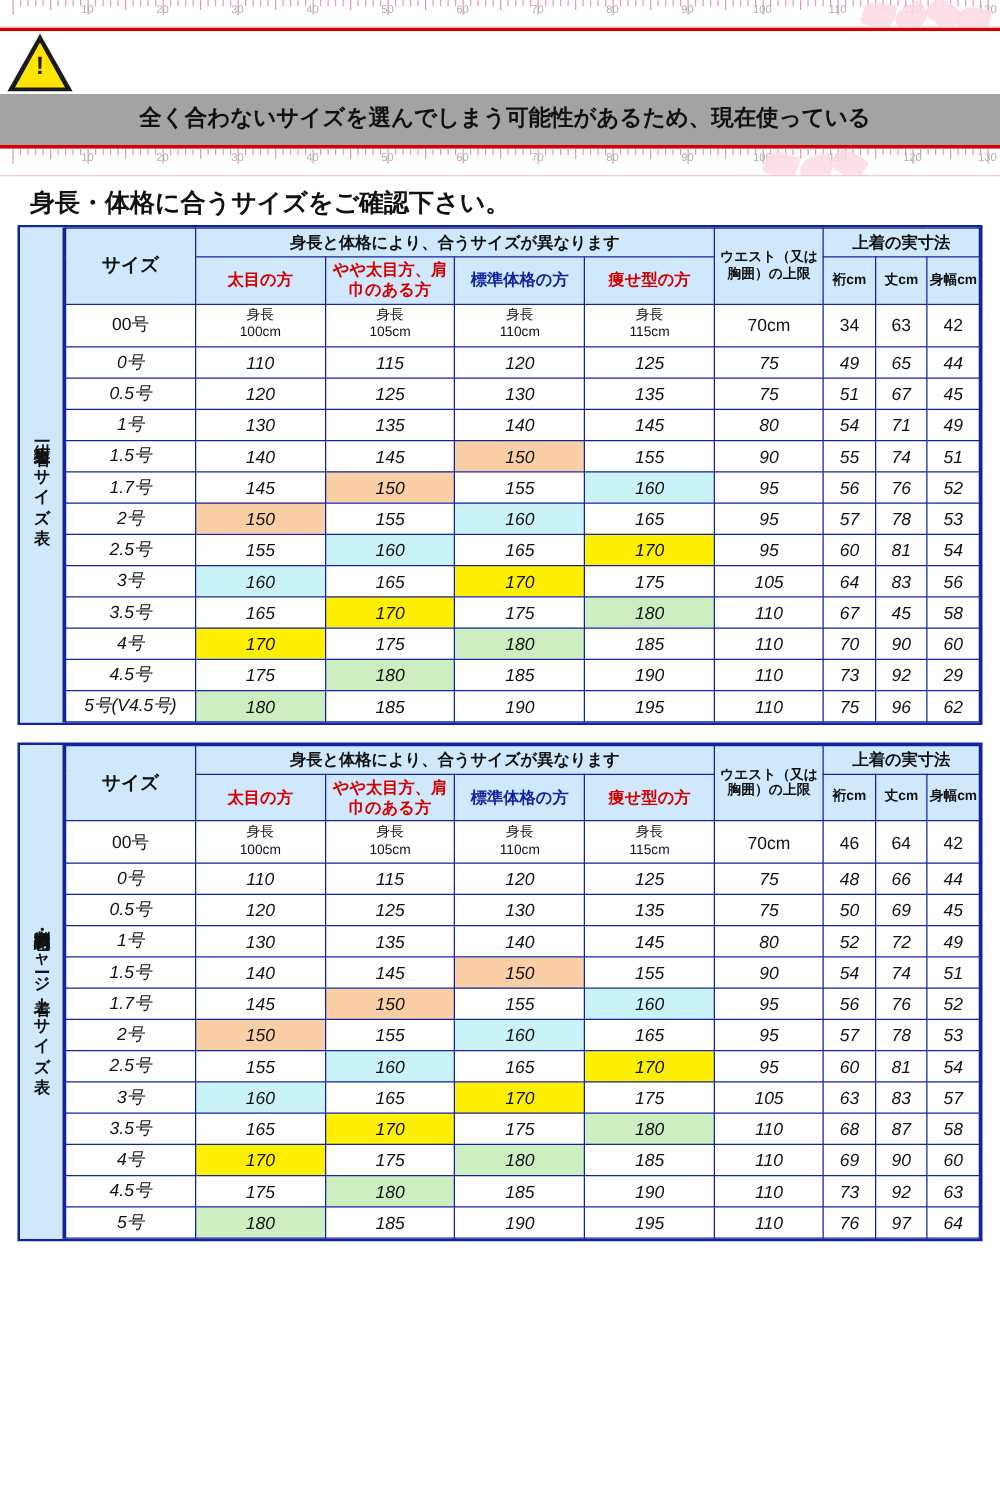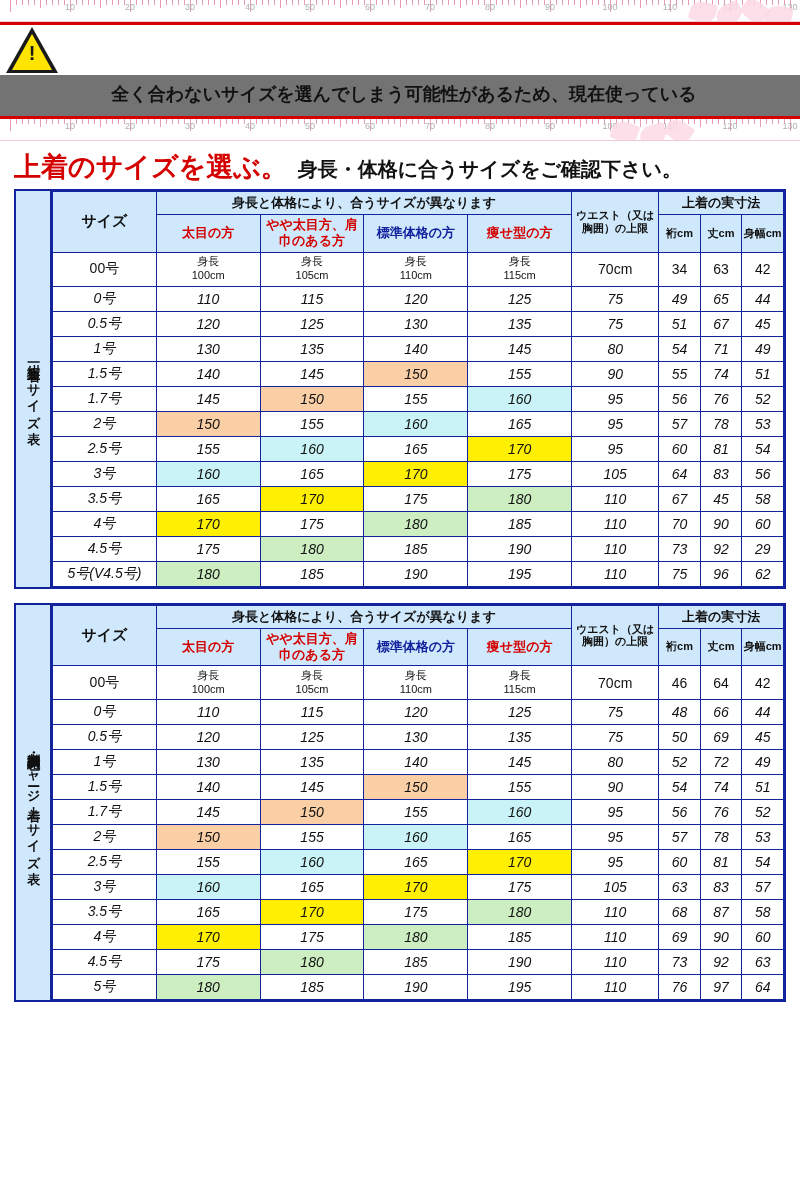--- a/index.html
+++ b/index.html
@@ -85,21 +85,21 @@
     line-height:1;
   }
   .warn-title {
     font-size:25px;
     font-weight:bold;
     color:#111;
     letter-spacing:0px;
     white-space:nowrap;
   }
   .warn-body {
-    background:#737373;
+    background:#a3a3a3;
     text-align:center;
     padding:6px 0 8px 8px;
   }
   .warn-body div {
     font-size:18px;
     font-weight:bold;
     color:#111;
     line-height:1.5;
   }
 
@@ -506,21 +506,20 @@
     <div class="lbl" style="left: 610px;">100</div>
     <div class="lbl" style="left: 670px;">110</div>
     <div class="lbl" style="left: 730px;">120</div>
     <div class="lbl" style="left: 790px;">130</div>
     <div class="petal" style="left: 612px; top: 3px; transform: rotate(20deg);"></div>
     <div class="petal" style="left: 640px; top: 6px; transform: rotate(-15deg);"></div>
     <div class="petal" style="left: 666px; top: 2px; transform: rotate(35deg);"></div>
   </div>
 
 <div class="sec-head">
-  <div class="main">上着のサイズを選ぶ。</div>
   <div class="sub">身長・体格に合うサイズをご確認下さい。</div>
 </div>
 
 <div class="tbl-block">
   <div class="side-label">紺一重上着 サイズ表</div>
   <div class="tbl-body">
     <table>
       <colgroup>
         <col style="width:100px">
           <col style="width:100px">

